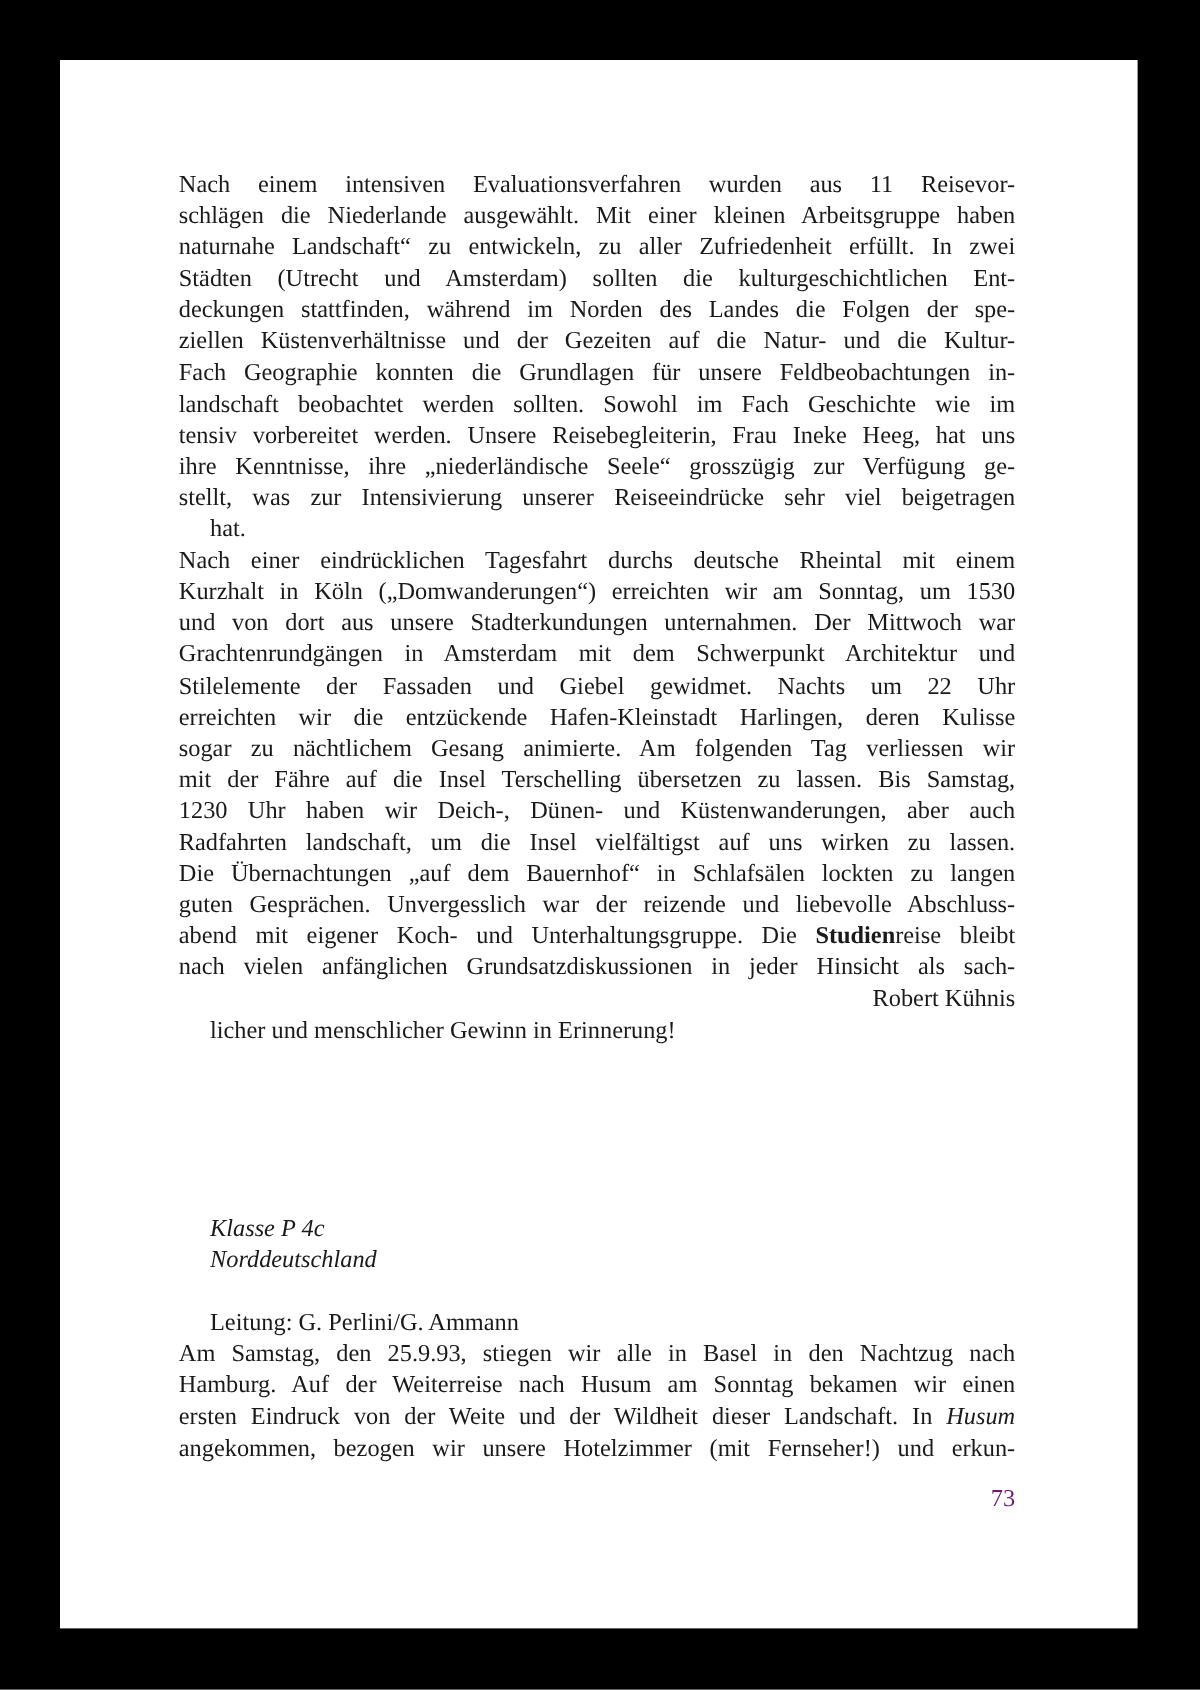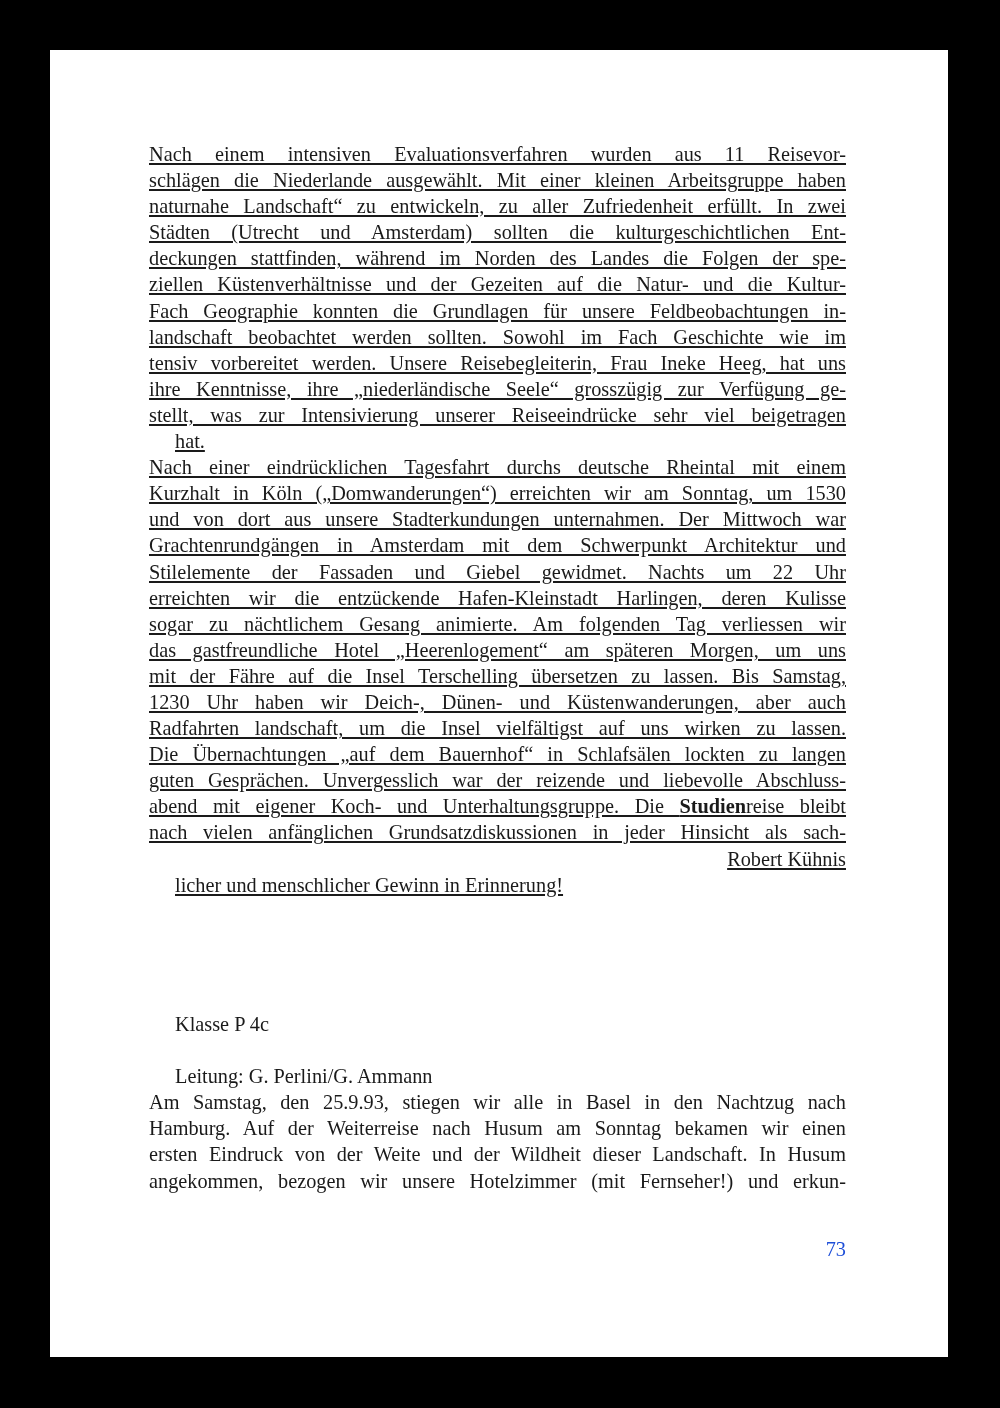--- a/index.html
+++ b/index.html
@@ -26,71 +26,71 @@
   }
   .line {
     display: block;
     white-space: nowrap;
     text-align: justify;
     text-align-last: justify;
     height: 26.1px;
   }
   .line.last { text-align-last: left; margin-left: 26px; }
   .line.right { text-align: right; text-align-last: right; }
-  .italic { }
+  .italic { font-style: italic; }
   .bold { font-weight: bold; }
   .page-number {
     position: absolute;
     left: 746px; width: 50px; top: 1188px;
     text-align: right;
     font-family: "Liberation Serif", "DejaVu Serif", serif;
     font-size: 20.3px;
-    color: #1d4ed8;
+    color: #701a75;
   }
 </style>
 </head>
 <body>
 
 <div class="page">
 
-  <div class="text-block" style="top:91px;text-decoration:underline;">
+  <div class="text-block" style="top:91px;">
     <span class="line">Nach einem intensiven Evaluationsverfahren wurden aus 11 Reisevor-</span>
     <span class="line">schlägen die Niederlande ausgewählt. Mit einer kleinen Arbeitsgruppe haben</span>
     <span class="line">naturnahe Landschaft“ zu entwickeln, zu aller Zufriedenheit erfüllt. In zwei</span>
     <span class="line">Städten (Utrecht und Amsterdam) sollten die kulturgeschichtlichen Ent-</span>
     <span class="line">deckungen stattfinden, während im Norden des Landes die Folgen der spe-</span>
     <span class="line">ziellen Küstenverhältnisse und der Gezeiten auf die Natur- und die Kultur-</span>
     <span class="line">Fach Geographie konnten die Grundlagen für unsere Feldbeobachtungen in-</span>
     <span class="line">landschaft beobachtet werden sollten. Sowohl im Fach Geschichte wie im</span>
     <span class="line">tensiv vorbereitet werden. Unsere Reisebegleiterin, Frau Ineke Heeg, hat uns</span>
     <span class="line">ihre Kenntnisse, ihre „niederländische Seele“ grosszügig zur Verfügung ge-</span>
     <span class="line">stellt, was zur Intensivierung unserer Reiseeindrücke sehr viel beigetragen</span>
     <span class="line last">hat.</span>
 
     <span class="line">Nach einer eindrücklichen Tagesfahrt durchs deutsche Rheintal mit einem</span>
     <span class="line">Kurzhalt in Köln („Domwanderungen“) erreichten wir am Sonntag, um 1530</span>
     <span class="line">und von dort aus unsere Stadterkundungen unternahmen. Der Mittwoch war</span>
     <span class="line">Grachtenrundgängen in Amsterdam mit dem Schwerpunkt Architektur und</span>
     <span class="line">Stilelemente der Fassaden und Giebel gewidmet. Nachts um 22 Uhr</span>
     <span class="line">erreichten wir die entzückende Hafen-Kleinstadt Harlingen, deren Kulisse</span>
     <span class="line">sogar zu nächtlichem Gesang animierte. Am folgenden Tag verliessen wir</span>
-    <span class="line">das gastfreundliche Hotel „Heerenlogement“ am späteren Morgen, um uns</span>
     <span class="line">mit der Fähre auf die Insel Terschelling übersetzen zu lassen. Bis Samstag,</span>
     <span class="line">1230 Uhr haben wir Deich-, Dünen- und Küstenwanderungen, aber auch</span>
     <span class="line">Radfahrten landschaft, um die Insel vielfältigst auf uns wirken zu lassen.</span>
     <span class="line">Die Übernachtungen „auf dem Bauernhof“ in Schlafsälen lockten zu langen</span>
     <span class="line">guten Gesprächen. Unvergesslich war der reizende und liebevolle Abschluss-</span>
     <span class="line"><span>abend mit eigener Koch- und Unterhaltungsgruppe. Die </span><span class="bold">Studien</span><span>reise bleibt</span></span>
     <span class="line">nach vielen anfänglichen Grundsatzdiskussionen in jeder Hinsicht als sach-</span>
     <span class="line right">Robert Kühnis</span>
     <span class="line last">licher und menschlicher Gewinn in Erinnerung!</span>
   </div>
 
   <div class="text-block" style="top:961px;">
     <span class="line last italic">Klasse P 4c</span>
+    <span class="line last italic">Norddeutschland</span>
     <span class="line last"></span>
     <span class="line last">Leitung: G. Perlini/G. Ammann</span>
     <span class="line">Am Samstag, den 25.9.93, stiegen wir alle in Basel in den Nachtzug nach</span>
     <span class="line">Hamburg. Auf der Weiterreise nach Husum am Sonntag bekamen wir einen</span>
     <span class="line"><span>ersten Eindruck von der Weite und der Wildheit dieser Landschaft. In </span><span class="italic">Husum</span></span>
     <span class="line">angekommen, bezogen wir unsere Hotelzimmer (mit Fernseher!) und erkun-</span>
   </div>
 
   <div class="page-number">73</div>
 </div>

